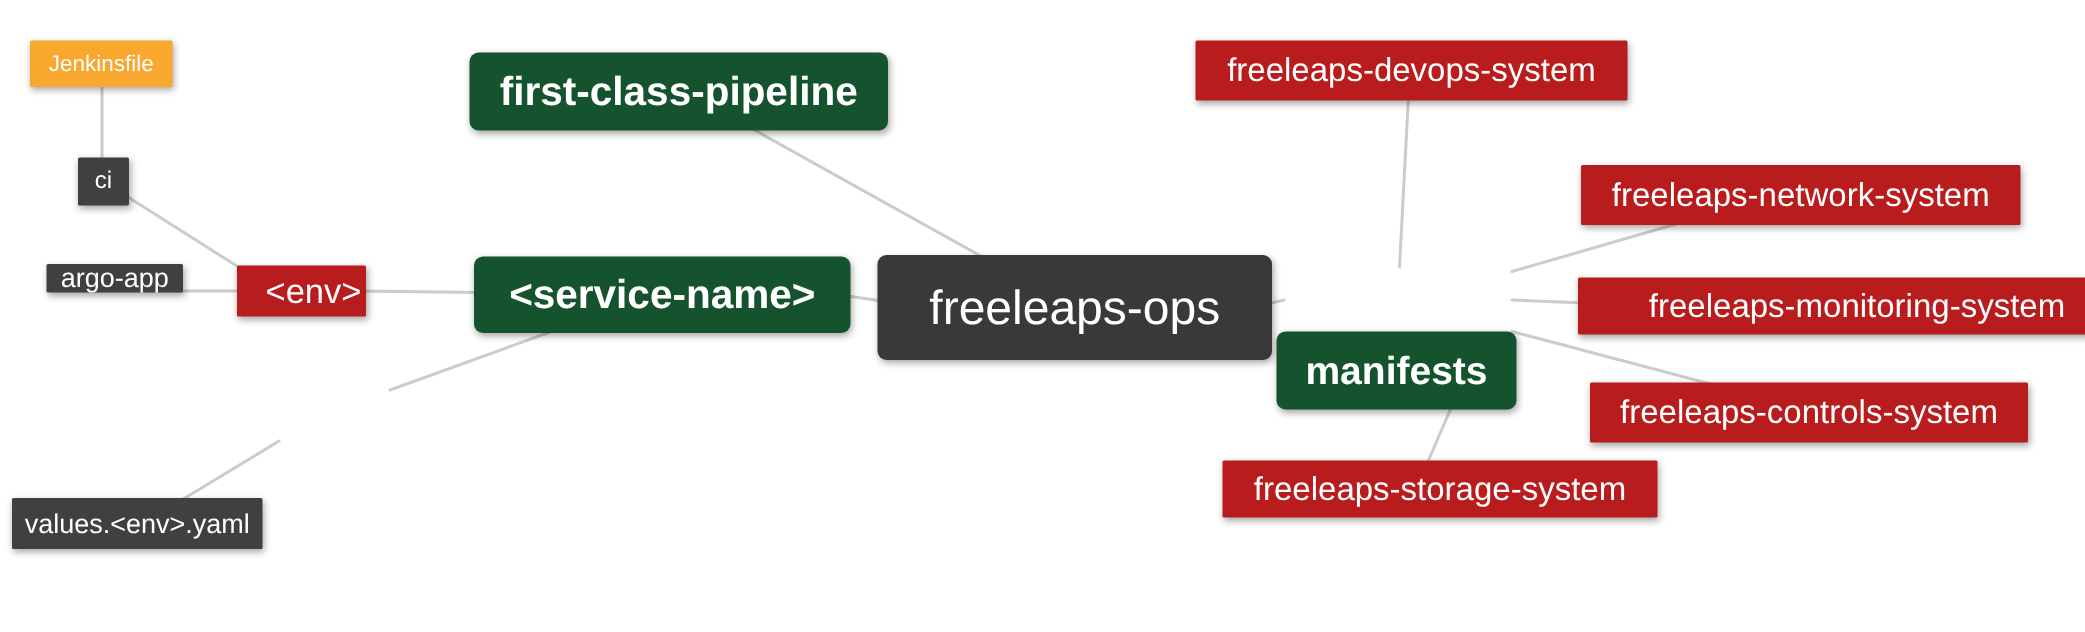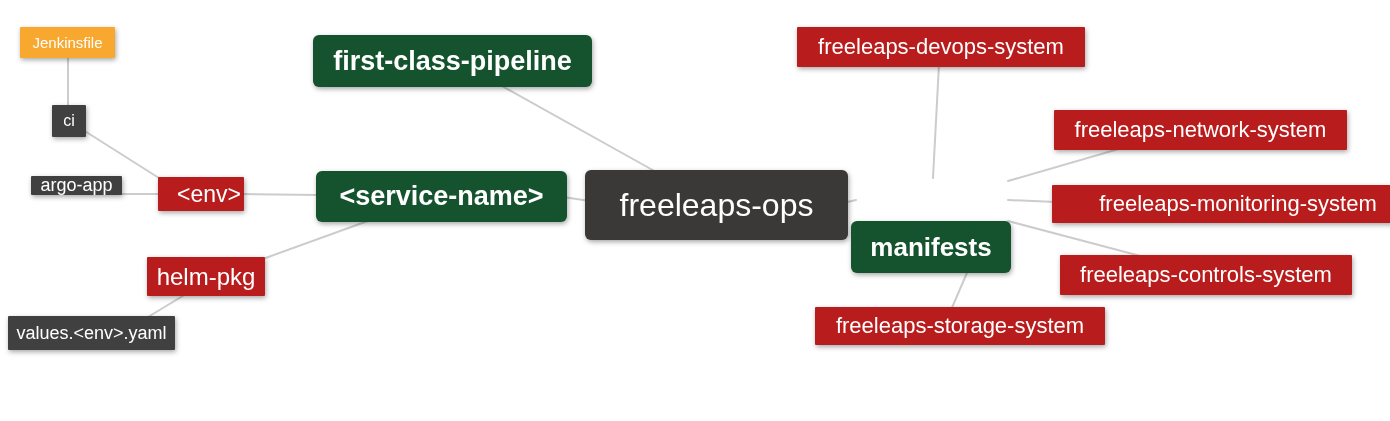--- a/index.html
+++ b/index.html
@@ -54,21 +54,21 @@
   #n-first-class-pipeline { left: 313px;  top: 35px;  width: 279px; height: 52px; font-size: 27px; border-radius: 6px; }
   #n-service-name         { left: 316px;  top: 171px; width: 251px; height: 51px; font-size: 27px; border-radius: 6px; }
   #n-freeleaps-ops        { left: 585px;  top: 170px; width: 263px; height: 70px; font-size: 32px; border-radius: 6px; }
   #n-manifests            { left: 851px;  top: 175px; width: 160px; height: 52px; font-size: 26px; border-radius: 6px; margin-top: 46px; }
   #n-devops-system        { left: 797px;  top: 27px;  width: 288px; height: 40px; font-size: 22px; }
   #n-network-system       { left: 1054px; top: 110px; width: 293px; height: 40px; font-size: 22px; }
   #n-monitoring-system    { left: 1052px; top: 185px; width: 372px; height: 38px; font-size: 22px; }
   #n-controls-system      { left: 1060px; top: 255px; width: 292px; height: 40px; font-size: 22px; }
   #n-storage-system       { left: 815px;  top: 307px; width: 290px; height: 38px; font-size: 22px; }
   #n-helm-pkg             { left: 147px;  top: 257px; width: 118px; height: 39px; font-size: 24px; }
-  #n-values-env-yaml      { left: 8px;    top: 316px; width: 167px; height: 34px; font-size: 18px; text-align: right; }
+  #n-values-env-yaml      { left: 8px;    top: 332px; width: 167px; height: 34px; font-size: 18px; text-align: right; }
 </style>
 </head>
 <body>
 
 <div class="canvas">
 
   <svg class="edge-layer" viewBox="0 0 1390 421" xmlns="http://www.w3.org/2000/svg">
     <line x1="68" y1="55" x2="68" y2="110"></line>
     <line x1="80" y1="128" x2="170" y2="185"></line>
     <line x1="118" y1="194" x2="162" y2="194"></line>
@@ -91,16 +91,15 @@
   <div class="node c-green" id="n-env">&lt;env&gt;</div>
   <div class="node c-blue" id="n-first-class-pipeline">first-class-pipeline</div>
   <div class="node c-dark" id="n-freeleaps-ops">freeleaps-ops</div>
   <div class="node c-blue" id="n-service-name">&lt;service-name&gt;</div>
   <div class="node c-blue" id="n-manifests">manifests</div>
   <div class="node c-green" id="n-devops-system">freeleaps-devops-system</div>
   <div class="node c-green" id="n-network-system">freeleaps-network-system</div>
   <div class="node c-green" id="n-monitoring-system">freeleaps-monitoring-system</div>
   <div class="node c-green" id="n-storage-system">freeleaps-storage-system</div>
   <div class="node c-green" id="n-controls-system">freeleaps-controls-system</div>
-  <div class="node c-green" id="n-helm-pkg">helm-pkg</div>
   <div class="node c-red" id="n-values-env-yaml">values.&lt;env&gt;.yaml</div>
 
 </div>
 
 </body></html>

